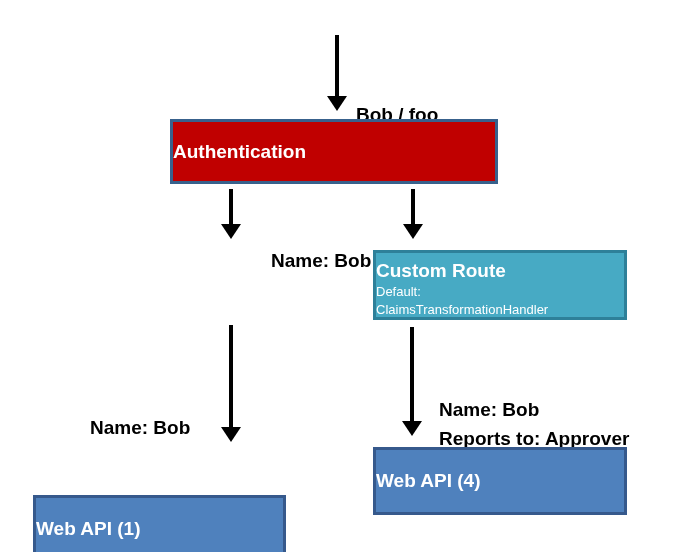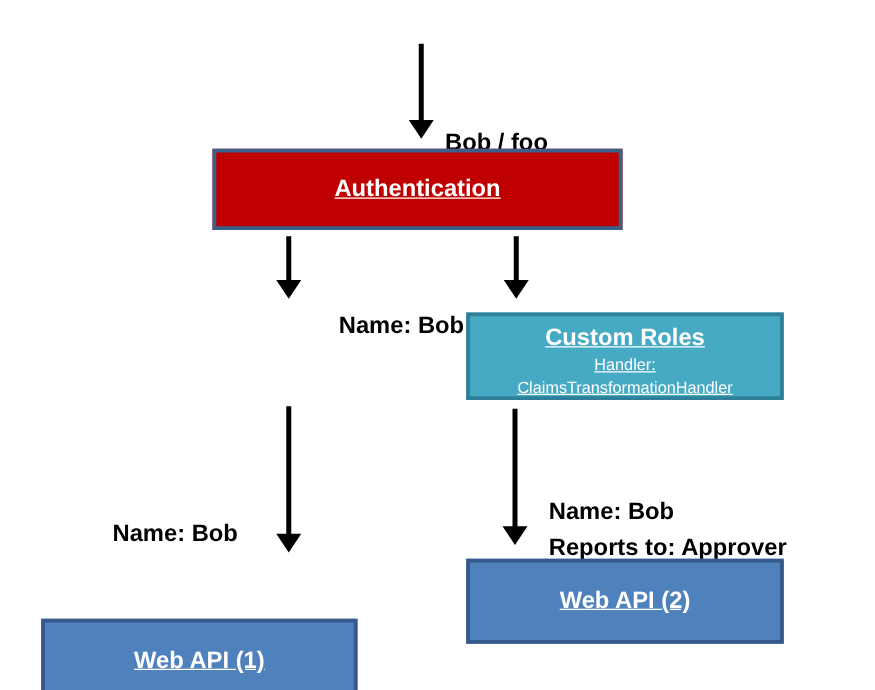--- a/index.html
+++ b/index.html
@@ -15,26 +15,25 @@
     background: #ffffff;
     overflow: hidden;
   }
 
   
   .node {
     position: absolute;
     box-sizing: border-box;
     display: flex;
     flex-direction: column;
-    align-items: center;
+    align-items: flex-start;
     justify-content: center;
     text-align: center;
     color: #ffffff;
     font-weight: bold;
-    text-decoration: underline;
   }
   .node .title { font-size: 19px; line-height: 1.15; }
 
   .auth-box {
     left: 170px; top: 119px;
     width: 328px; height: 65px;
     background: #C00000;
     border: 3px solid #38618C;
   }
   .route-box {
@@ -115,35 +114,35 @@
   <div class="node auth-box">
     <div class="title">Authentication</div>
   </div>
 
   <div class="arrow arrow-auth-default"></div>
   <div class="arrow arrow-auth-custom"></div>
   <div class="flow-label label-claim-mid">Name: Bob</div>
 
 
   <div class="node route-box custom-route-box">
-    <div class="title">Custom Roles</div>
-    <div class="sub">Handler:</div>
+    <div class="title">Custom Route</div>
+    <div class="sub">Default:</div>
     <div class="sub">ClaimsTransformationHandler</div>
   </div>
 
   <div class="flow-label label-claim-left">Name: Bob</div>
   <div class="arrow arrow-default-api1"></div>
 
   <div class="arrow arrow-custom-api2"></div>
   <div class="flow-label label-claims-right">
     <div>Name: Bob</div>
     <div>Reports to: Approver</div>
   </div>
 
   <div class="node api-box api-box-1">
     <div class="title">Web API (1)</div>
   </div>
 
   <div class="node api-box api-box-2">
-    <div class="title">Web API (2)</div>
+    <div class="title">Web API (4)</div>
   </div>
 
 </div>
 
 </body></html>

